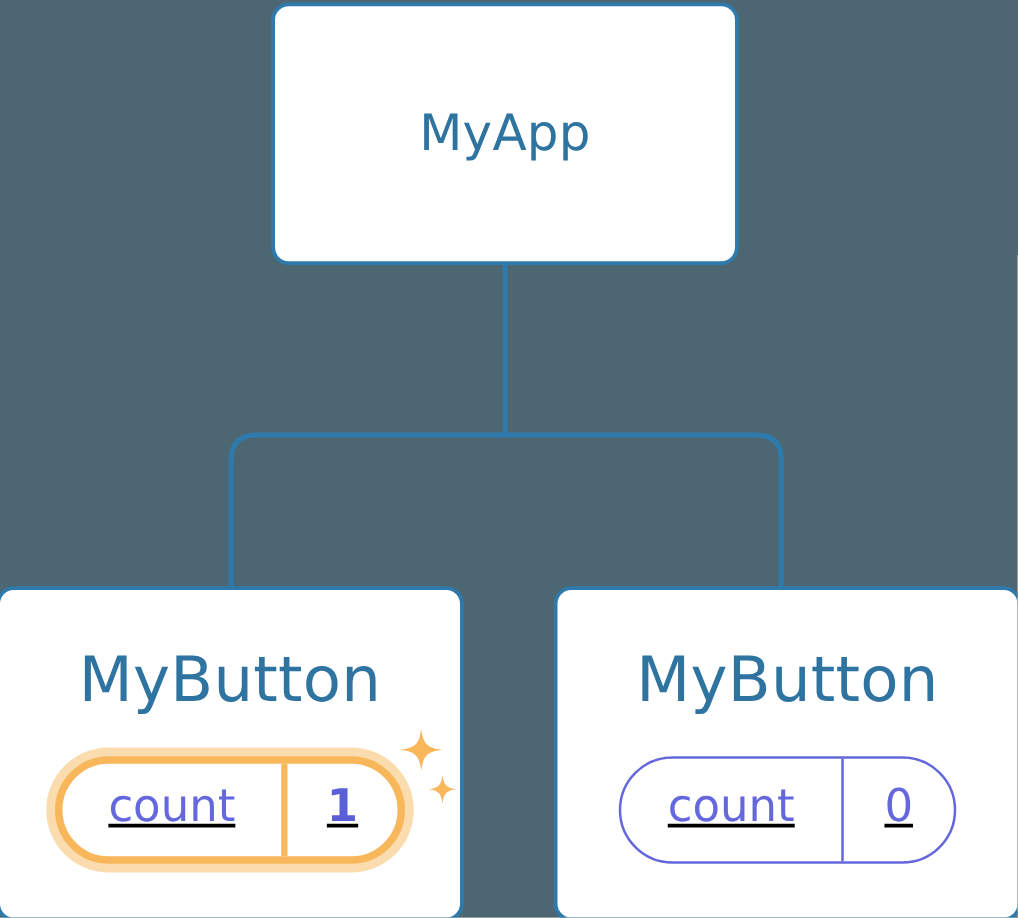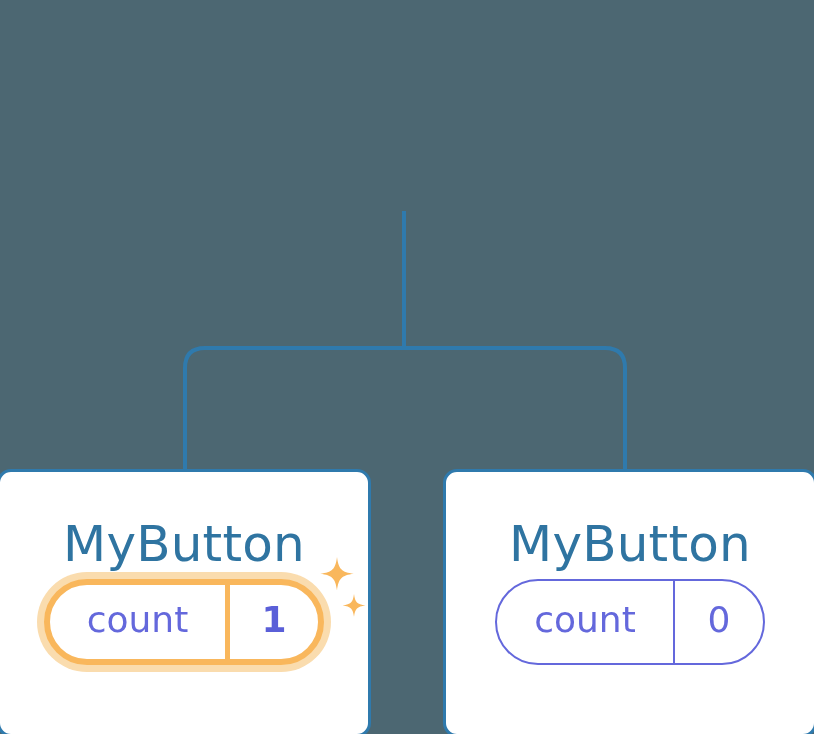--- a/index.html
+++ b/index.html
@@ -78,25 +78,26 @@
   .node-root .node-title {
     font-size: 40px;
   }
 
   .node-child .node-title {
     margin-top: 43px;
   }
 
   
   .pill-wrap {
-    margin-top: 6px;
+    margin-top: 32px;
     position: relative;
     display: flex;
     align-items: center;
     justify-content: center;
+    text-decoration: underline;
   }
 
   .pill {
     position: relative;
     display: flex;
     align-items: stretch;
     height: 86px;
     border-radius: 999px;
     box-sizing: border-box;
     background: #ffffff;
@@ -171,20 +172,23 @@
 
   <svg id="connectors" viewBox="0 0 814 734" width="814" height="734" xmlns="http://www.w3.org/2000/svg" fill="none">
 
     <path d="M 404 211 L 404 348" stroke="#2f7aad" stroke-width="4" stroke-linecap="butt"></path>
 
     <path d="M 404 348 L 205 348 Q 185 348 185 368 L 185 470" stroke="#2f7aad" stroke-width="4" stroke-linecap="butt"></path>
 
     <path d="M 404 348 L 605 348 Q 625 348 625 368 L 625 470" stroke="#2f7aad" stroke-width="4" stroke-linecap="butt"></path>
   </svg>
 
+  <div class="node node-root">
+    <div class="node-title">MyApp</div>
+  </div>
 
   <div class="node node-child node-child-left">
     <div class="node-title">MyButton</div>
 
     <div class="pill-wrap">
       <div class="pill pill-hi">
         <div class="pill-key">count</div>
         <div class="pill-divider"></div>
         <div class="pill-value">1</div>
       </div>

